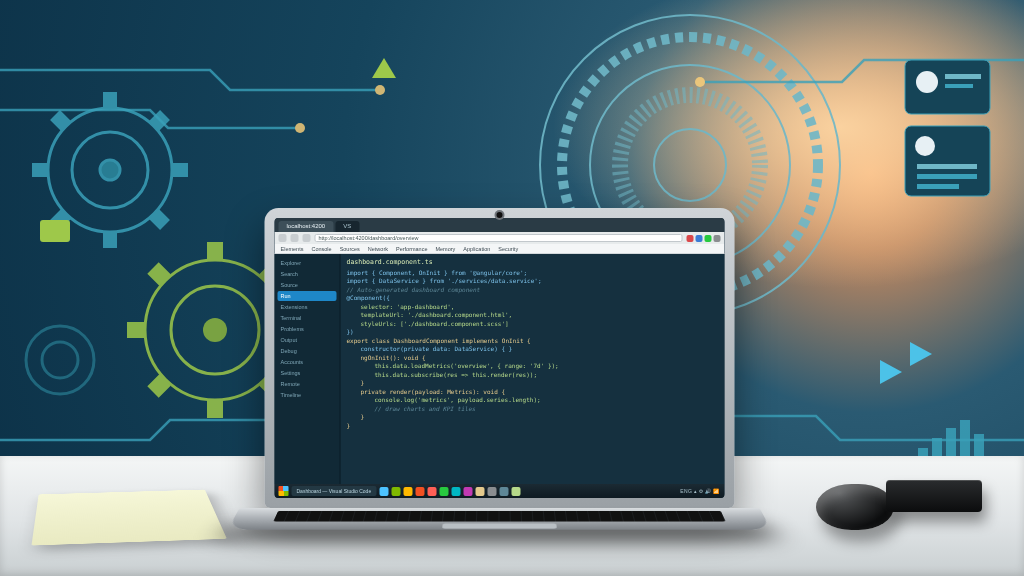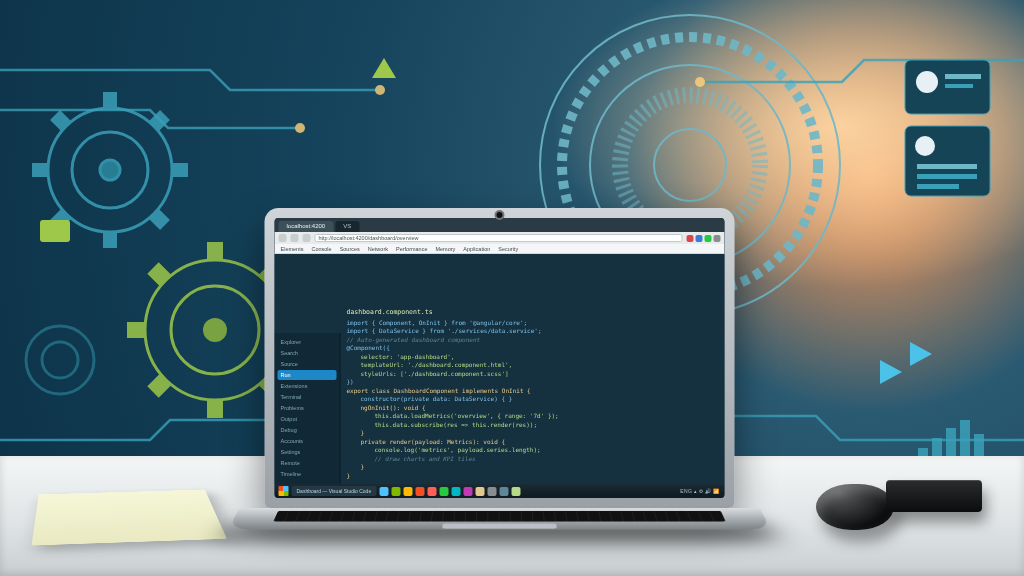--- a/index.html
+++ b/index.html
@@ -78,21 +78,21 @@
   .tab { background: #17262f; height: 11px; padding: 1px 8px; border-radius: 3px 3px 0 0; color: #a9c2cc; font-size: 6px; line-height: 9px; white-space: nowrap; }
   .tab.active { background: #3d4f59; color: #e7f0f4; }
   .addr { height: 12px; background: #e7ebec; display: flex; align-items: center; gap: 4px; padding: 0 4px; }
   .navbtn { width: 8px; height: 8px; border-radius: 2px; background: #c8cdd0; }
   .urlbox { flex: 1; height: 8px; background: #fff; border: 1px solid #c2c8cc; border-radius: 2px; font-size: 5.5px; line-height: 7px; padding: 0 3px; color: #455; overflow: hidden; }
   .addr-icons { display: flex; gap: 2px; }
   .addr-icons span { width: 7px; height: 7px; border-radius: 2px; }
   .menu { height: 10px; background: #f4f6f7; border-bottom: 1px solid #d3d8db; display: flex; gap: 8px; padding: 0 6px; align-items: center; }
   .menu span { font-size: 5.5px; color: #3d4a52; }
 
-  .workspace { flex: 1; display: flex; background: #15303f; overflow: hidden; align-items: flex-end; }
+  .workspace { flex: 1; display: flex; background: #15303f; overflow: hidden; }
   .sidebar { width: 66px; background: #112936; padding: 4px 3px; border-right: 1px solid #0b1d27; }
   .side-item { font-size: 5.5px; color: #7fa6b6; padding: 2px 3px; border-radius: 2px; margin-bottom: 1px; white-space: nowrap; overflow: hidden; text-overflow: ellipsis; }
   .side-item.sel { background: #1e87c8; color: #fff; }
   .editor { flex: 1; padding: 4px 6px; font-family: Consolas, monospace; font-size: 6px; line-height: 8.5px; overflow: hidden; }
   .editor .hdr { color: #d7e9b4; font-size: 6.5px; margin-bottom: 2px; }
   .codeline { white-space: pre; }
   .kw { color: #7cc0e8; }
   .str { color: #b6d98a; }
   .fn  { color: #e3c98c; }
   .com { color: #5e8797; font-style: italic; }

